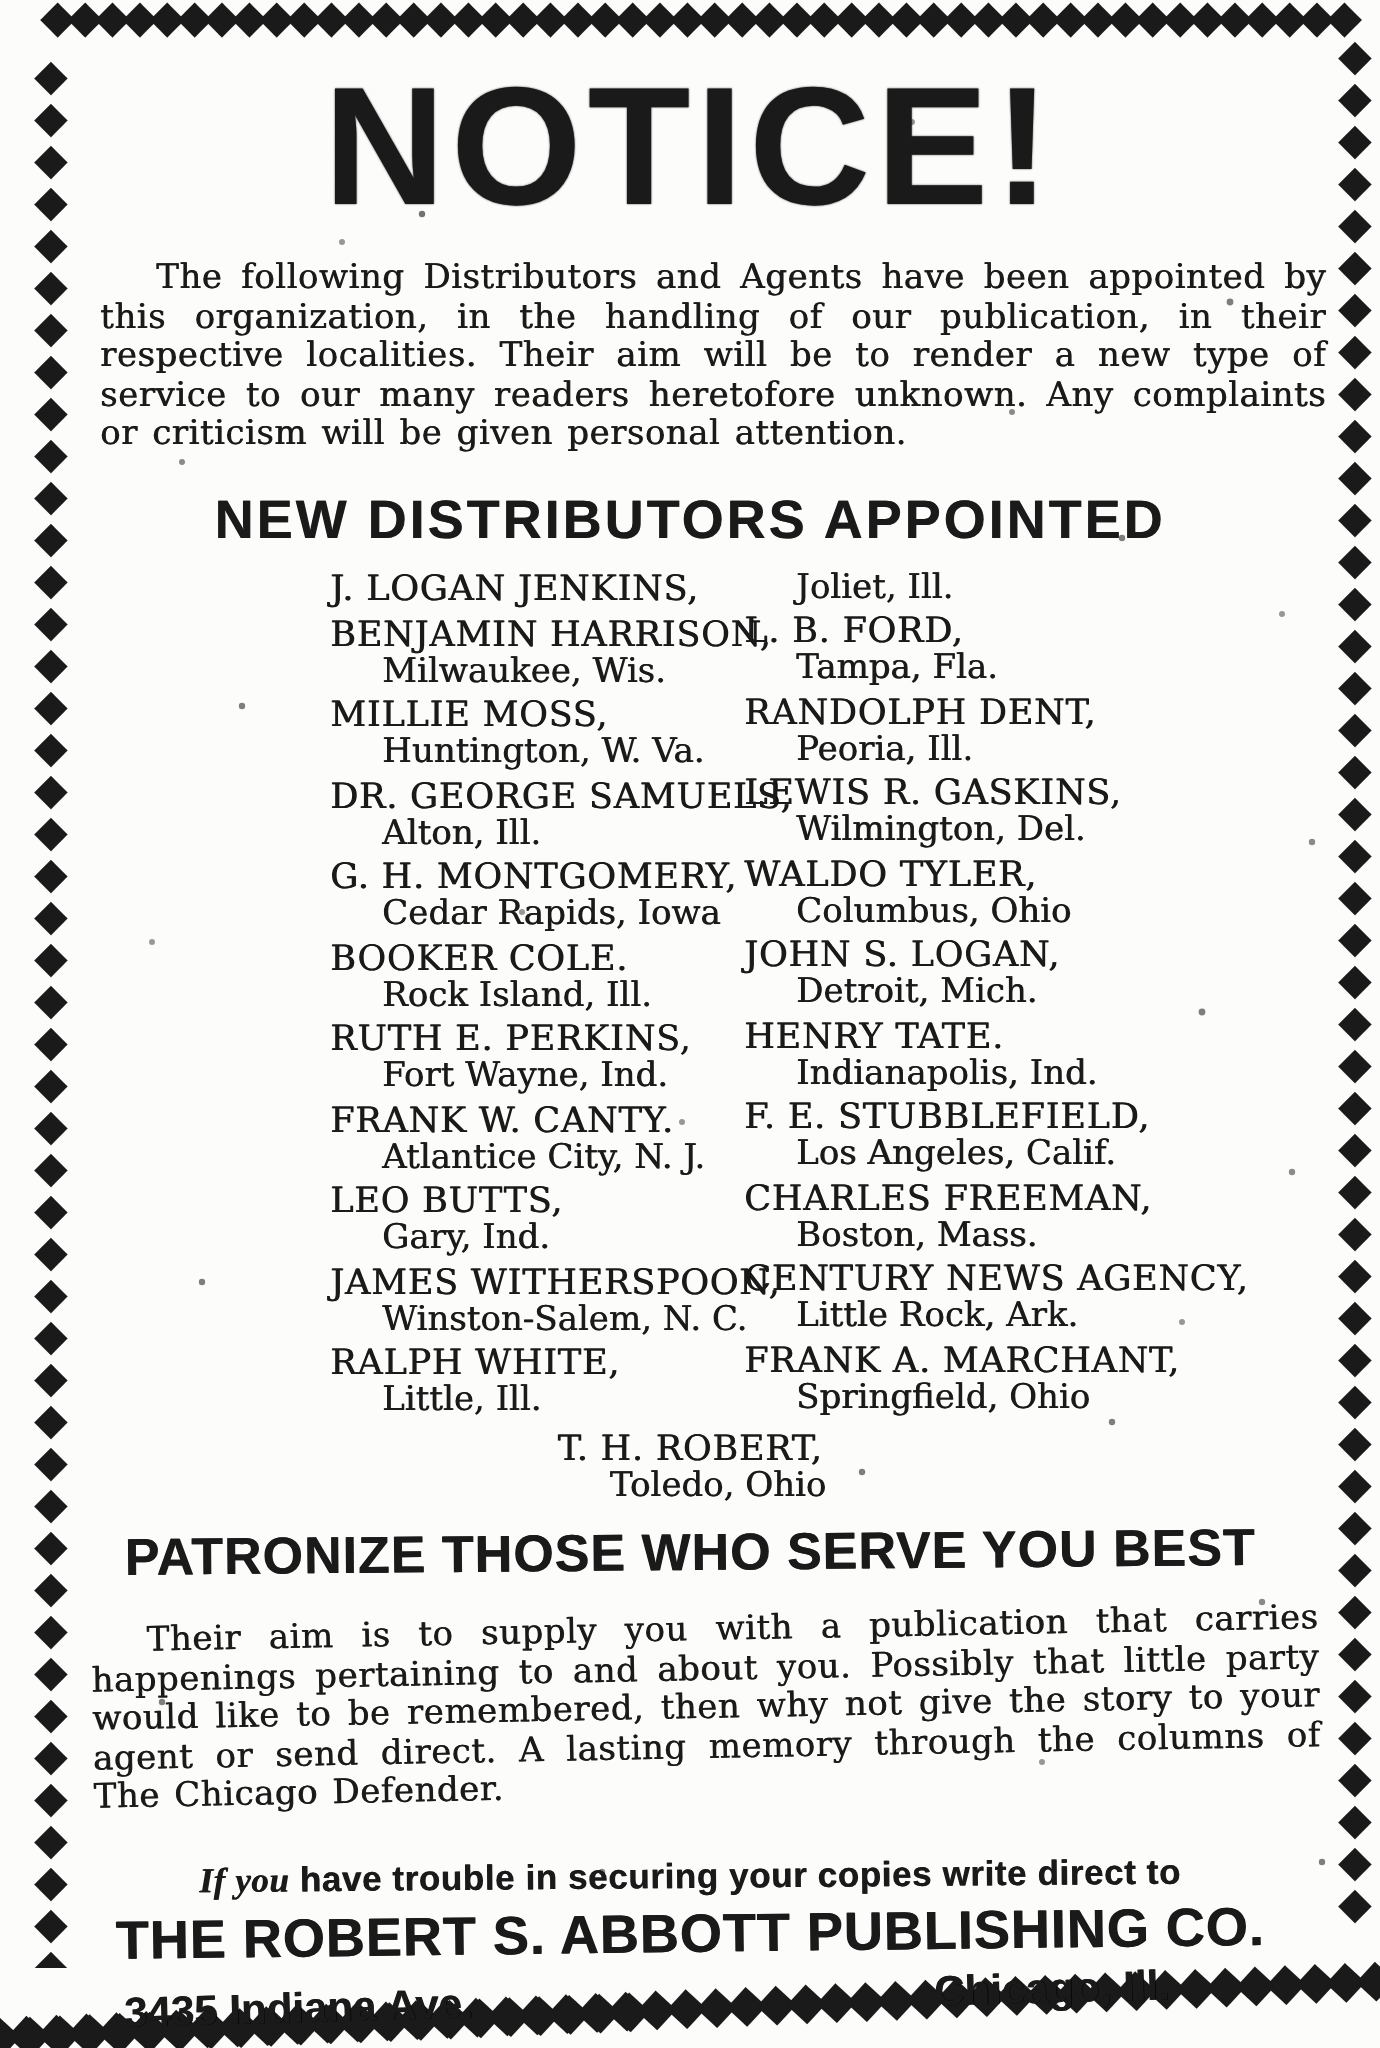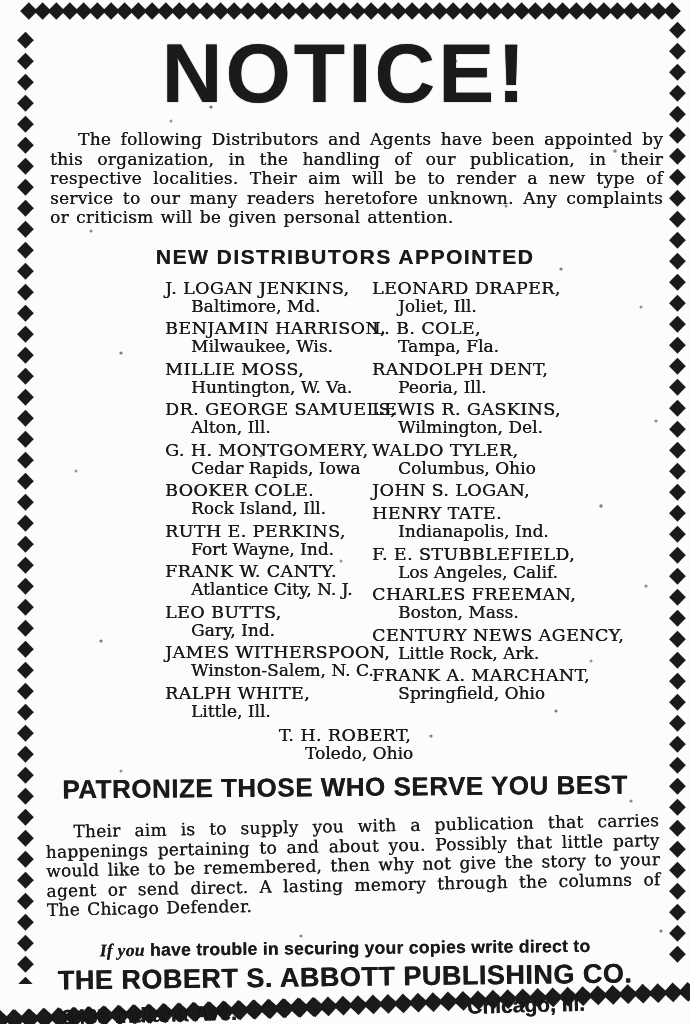--- a/index.html
+++ b/index.html
@@ -59,21 +59,21 @@
     letter-spacing:.25px;
     word-spacing:1.5px;
     text-shadow:.3px 0 0 rgba(0,0,0,.85);
   }
   .intro { margin:13px 27px 17px 50px; }
   .list-heading {
     margin-top:10px;
     text-align:center;
     font-family:"Liberation Sans", sans-serif;
     font-weight:bold;
-    font-size:21px;
+    font-size:27px;
     letter-spacing:1.5px;
     text-shadow:.3px 0 0 rgba(0,0,0,.8);
   }
   .list {
     margin:10px 18px 0 165px;
     display:grid;
     grid-template-columns:207px 1fr;
   }
   .entry { margin-bottom:4px; }
   .d-name {
@@ -169,21 +169,20 @@
     <div class="headline">NOTICE!</div>
 
     <div class="para intro">The following Distributors and Agents have been appointed by this organization, in the handling of our publication, in their respective localities.  Their aim will be to render a new type of service to our many readers heretofore unknown.  Any complaints or criticism will be given personal attention.</div>
 
     <div class="list-heading">NEW DISTRIBUTORS APPOINTED</div>
 
     <div class="list">
       <div class="col">
         <div class="entry">
           <div class="d-name">J. LOGAN JENKINS,</div>
-          <div class="d-city">Baltimore, Md.</div>
         </div>
         <div class="entry">
           <div class="d-name">BENJAMIN HARRISON,</div>
           <div class="d-city">Milwaukee, Wis.</div>
         </div>
         <div class="entry">
           <div class="d-name">MILLIE MOSS,</div>
           <div class="d-city">Huntington, W. Va.</div>
         </div>
         <div class="entry">
@@ -214,41 +213,41 @@
           <div class="d-name">JAMES WITHERSPOON,</div>
           <div class="d-city">Winston-Salem, N. C.</div>
         </div>
         <div class="entry">
           <div class="d-name">RALPH WHITE,</div>
           <div class="d-city">Little, Ill.</div>
         </div>
       </div>
       <div class="col">
         <div class="entry">
-          <div class="d-name">LEONARD DRAPER,</div>
           <div class="d-city">Joliet, Ill.</div>
         </div>
         <div class="entry">
-          <div class="d-name">L. B. COLE,</div>
+          <div class="d-name">L. B. FORD,</div>
           <div class="d-city">Tampa, Fla.</div>
         </div>
         <div class="entry">
           <div class="d-name">RANDOLPH DENT,</div>
           <div class="d-city">Peoria, Ill.</div>
         </div>
         <div class="entry">
           <div class="d-name">LEWIS R. GASKINS,</div>
           <div class="d-city">Wilmington, Del.</div>
         </div>
         <div class="entry">
           <div class="d-name">WALDO TYLER,</div>
           <div class="d-city">Columbus, Ohio</div>
         </div>
         <div class="entry">
           <div class="d-name">JOHN S. LOGAN,</div>
+          <div class="d-city">Detroit, Mich.</div>
         </div>
         <div class="entry">
           <div class="d-name">HENRY TATE.</div>
           <div class="d-city">Indianapolis, Ind.</div>
         </div>
         <div class="entry">
           <div class="d-name">F. E. STUBBLEFIELD,</div>
           <div class="d-city">Los Angeles, Calif.</div>
         </div>
         <div class="entry">

